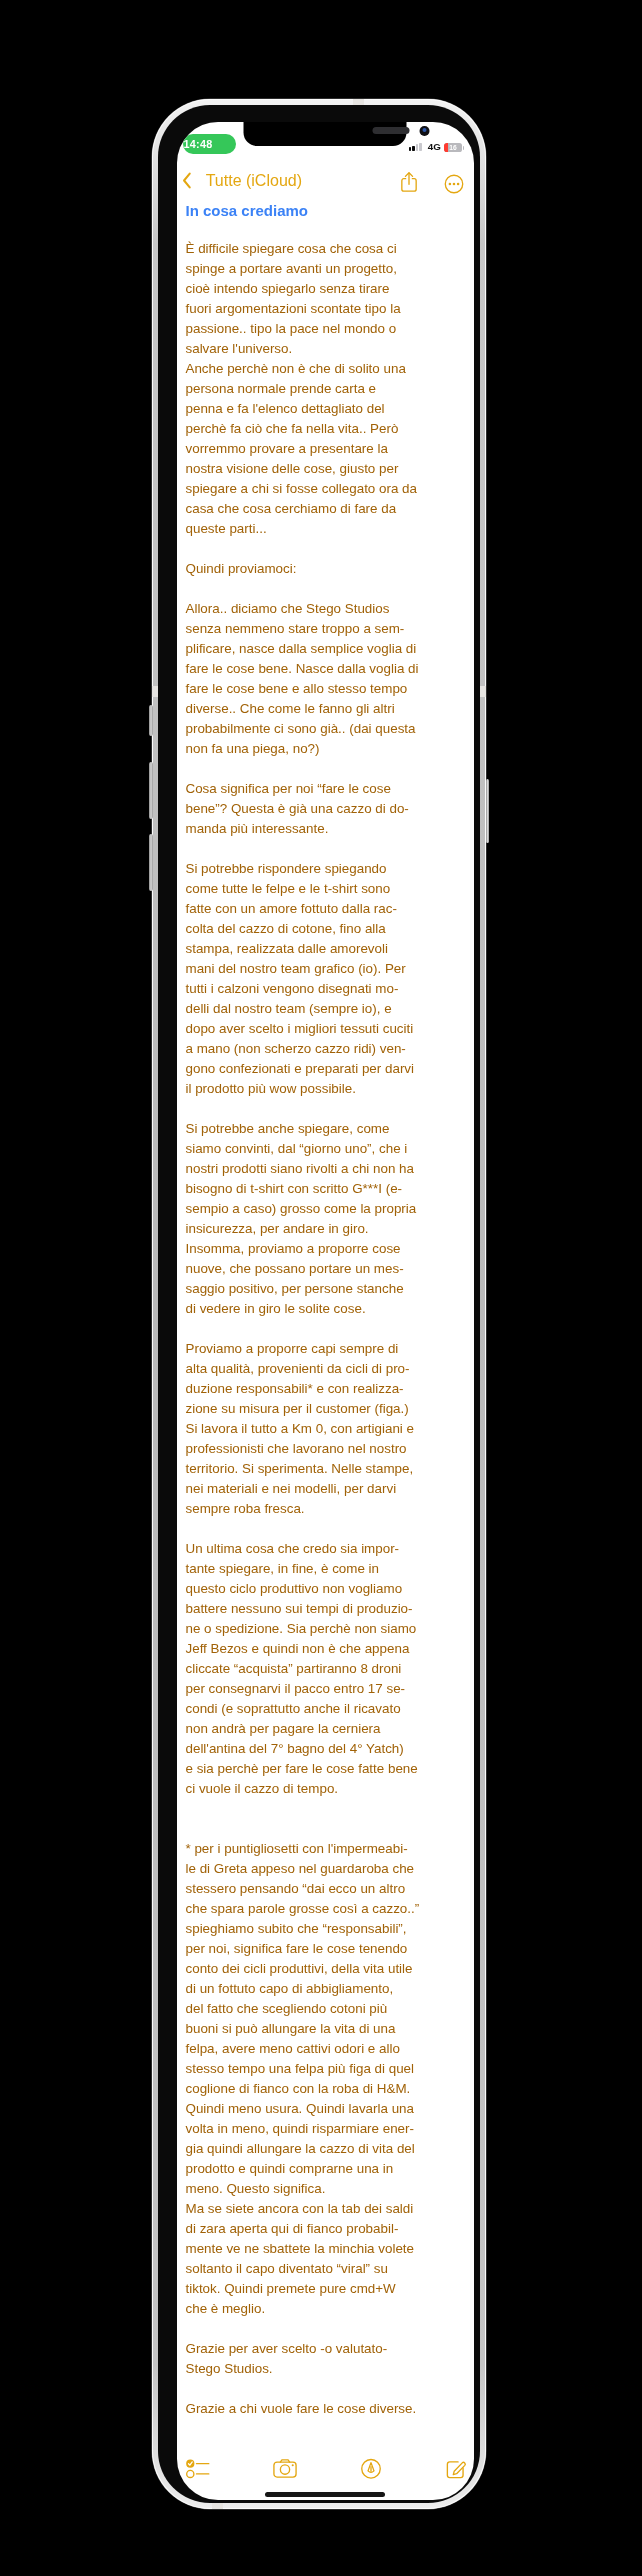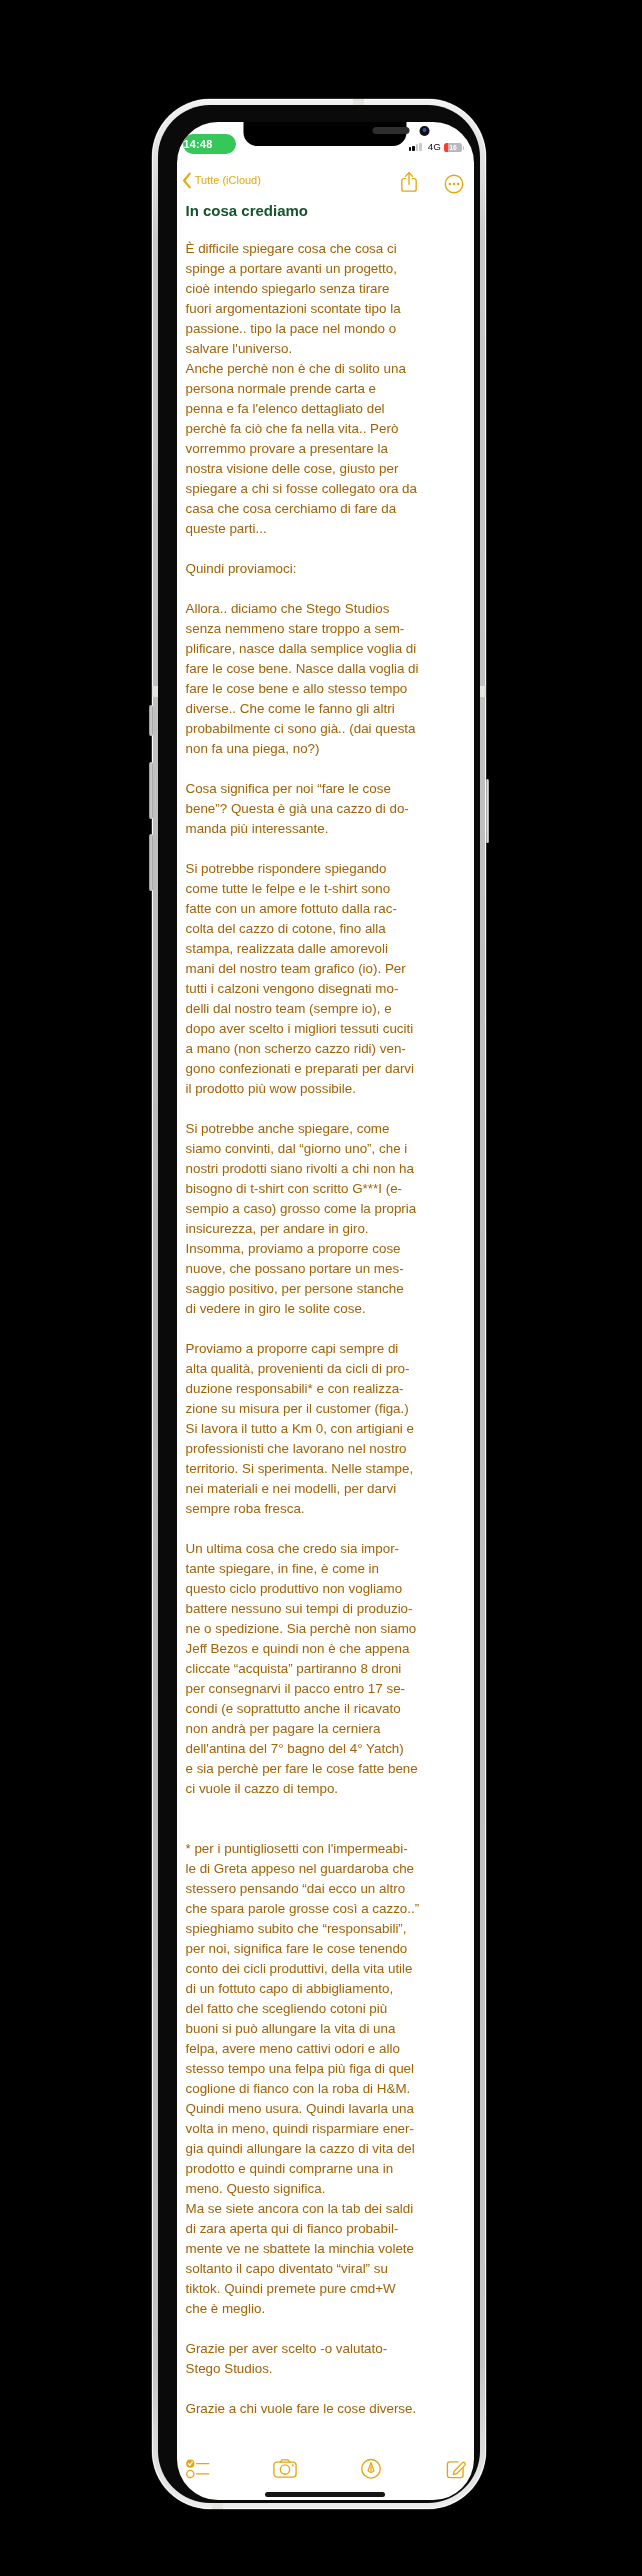--- a/index.html
+++ b/index.html
@@ -25,37 +25,37 @@
        background:#101014;}
   .cam::after{content:"";position:absolute;left:2.6px;top:2.1px;width:4.1px;height:4.1px;border-radius:50%;
        background:#2b56a8;}
   
   .time-pill{position:absolute;left:6.7px;top:12px;width:53px;height:20.6px;border-radius:10.3px;
              background:var(--time-pill-green,#35C759);color:#fff;font-weight:bold;font-size:10.8px;
              display:flex;align-items:center;justify-content:flex-start;letter-spacing:0.3px;}
   .sig{position:absolute;left:232px;top:20.6px;width:16.5px;height:8.8px;display:flex;align-items:flex-end;gap:1px;}
   .sig i{display:block;width:2.6px;border-radius:0.8px;background:#c9c9ce;}
   .sig i.on{background:#0b0b0b;}
-  .net{position:absolute;left:251px;top:19.6px;font-size:9.8px;color:#111;font-weight:400;text-align:right;}
+  .net{position:absolute;left:251px;top:19.6px;font-size:9.8px;color:#111;font-weight:700;text-align:right;}
   .batt{position:absolute;left:267px;top:21px;width:18.5px;height:9.8px;border-radius:2.6px;
         background:#b9b9bd;overflow:hidden;}
   .batt .fill{position:absolute;left:0;top:0;bottom:0;width:4.1px;background:var(--battery-red,#FF3B30);
         border-radius:2.6px 0 0 2.6px;}
   .batt .pct{position:absolute;inset:0;display:flex;align-items:center;justify-content:center;
         color:#fff;font-size:6.7px;font-weight:bold;}
   .batt-nub{position:absolute;left:286px;top:24px;width:1.5px;height:4.1px;border-radius:0 1px 1px 0;background:#b9b9bd;}
   
   .back{position:absolute;left:5.2px;top:50px;display:flex;align-items:center;cursor:pointer;}
   .back svg{display:block;}
-  .back-label{color:var(--accent-yellow,#E4A711);font-size:11px;margin-left:3px;}
+  .back-label{color:var(--accent-yellow,#E4A711);font-size:16px;margin-left:14px;}
   .nav-icon{position:absolute;top:49px;cursor:pointer;}
   .nav-icon.share{left:223px;}
   .nav-icon.more{left:267px;top:52px;}
   
-  .note-title{position:absolute;left:8.8px;top:80px;font-size:15px;font-weight:bold;color:#14532d;}
+  .note-title{position:absolute;left:8.8px;top:80px;font-size:15px;font-weight:bold;color:#3b82f6;}
   .note-body{position:absolute;left:8.8px;top:117px;width:244px;font-size:13.4px;line-height:20px;
              color:#a16207;white-space:pre-line;}
   
   .tool{position:absolute;top:2336px;transform:translateX(-50%);cursor:pointer;}
   .tool svg{display:block;}
   .home-indicator{position:absolute;left:50%;top:2370px;transform:translateX(-50%);
                   width:120px;height:5.2px;border-radius:2.6px;background:#161616;}
   svg .st{fill:none;stroke:var(--accent-yellow,#E4A711);stroke-width:2.6;
           stroke-linecap:round;stroke-linejoin:round;}
   svg .fl{fill:var(--accent-yellow,#E4A711);stroke:none;}

